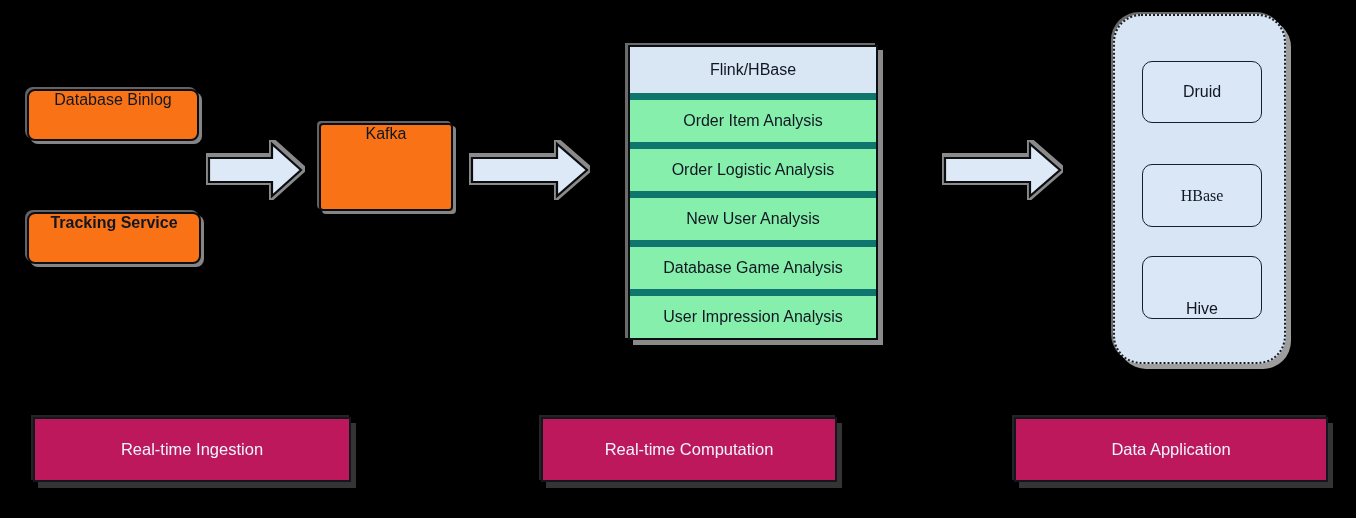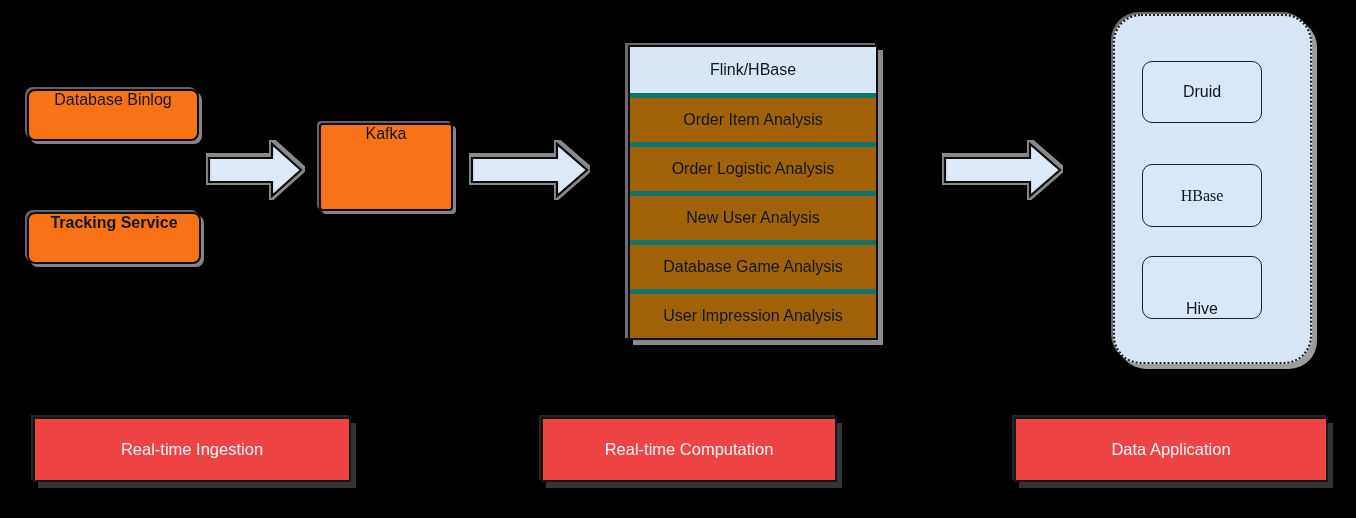--- a/index.html
+++ b/index.html
@@ -47,51 +47,51 @@
     box-shadow: 5px 5px 0 #8a8a8a, -3px -2px 0 #6b6b6b;
   }
   .comp-header {
     height: 46px; flex: 0 0 46px;
     background: #d9e7f4;
     display: flex; align-items: center; justify-content: center;
     color: #111722; font-size: 16px;
   }
   .comp-row {
     flex: 1 1 auto;
-    background: #a16207;
-    border-top: 5px solid #0f766e;
+    background: #86efac;
+    border-top: 7px solid #0f766e;
     display: flex; align-items: center; justify-content: center;
     color: #111722; font-size: 16px;
   }
 
   
   .app-container {
     position: absolute; left: 1113px; top: 14px;
-    width: 199px; height: 350px;
+    width: 173px; height: 350px;
     background: #d7e5f4;
     border: 2px dotted #1a1d22;
     border-radius: 28px;
     box-shadow: 5px 5px 0 #9d9d9d, -2px -2px 0 #6b6b6b;
   }
   .store-box {
     position: absolute; left: 27px; width: 120px; height: 62px;
     background: #d9e7f6;
     border: 1.5px solid #14202e;
     border-radius: 10px;
     display: flex; align-items: center; justify-content: center;
     color: #111722; font-size: 16px;
   }
   .store-druid { top: 45px; }
   .store-hbase { top: 148px; height: 63px; font-family: Liberation Serif, serif; }
   .store-hive  { top: 240px; height: 63px; align-items: flex-end; }
 
   
   .banner {
     position: absolute; top: 417px; height: 65px;
-    background: #ef4444;
+    background: #be185d;
     border: 2px solid #13161c;
     display: flex; align-items: center; justify-content: center;
     color: #eef4fe; font-size: 16.5px;
     box-shadow: 5px 6px 0 #343434, -2px -2px 0 #242424;
   }
   .banner1 { left: 33px;  width: 318px; }
   .banner2 { left: 541px; width: 296px; }
   .banner3 { left: 1014px; width: 314px; }
 </style>
 </head>

